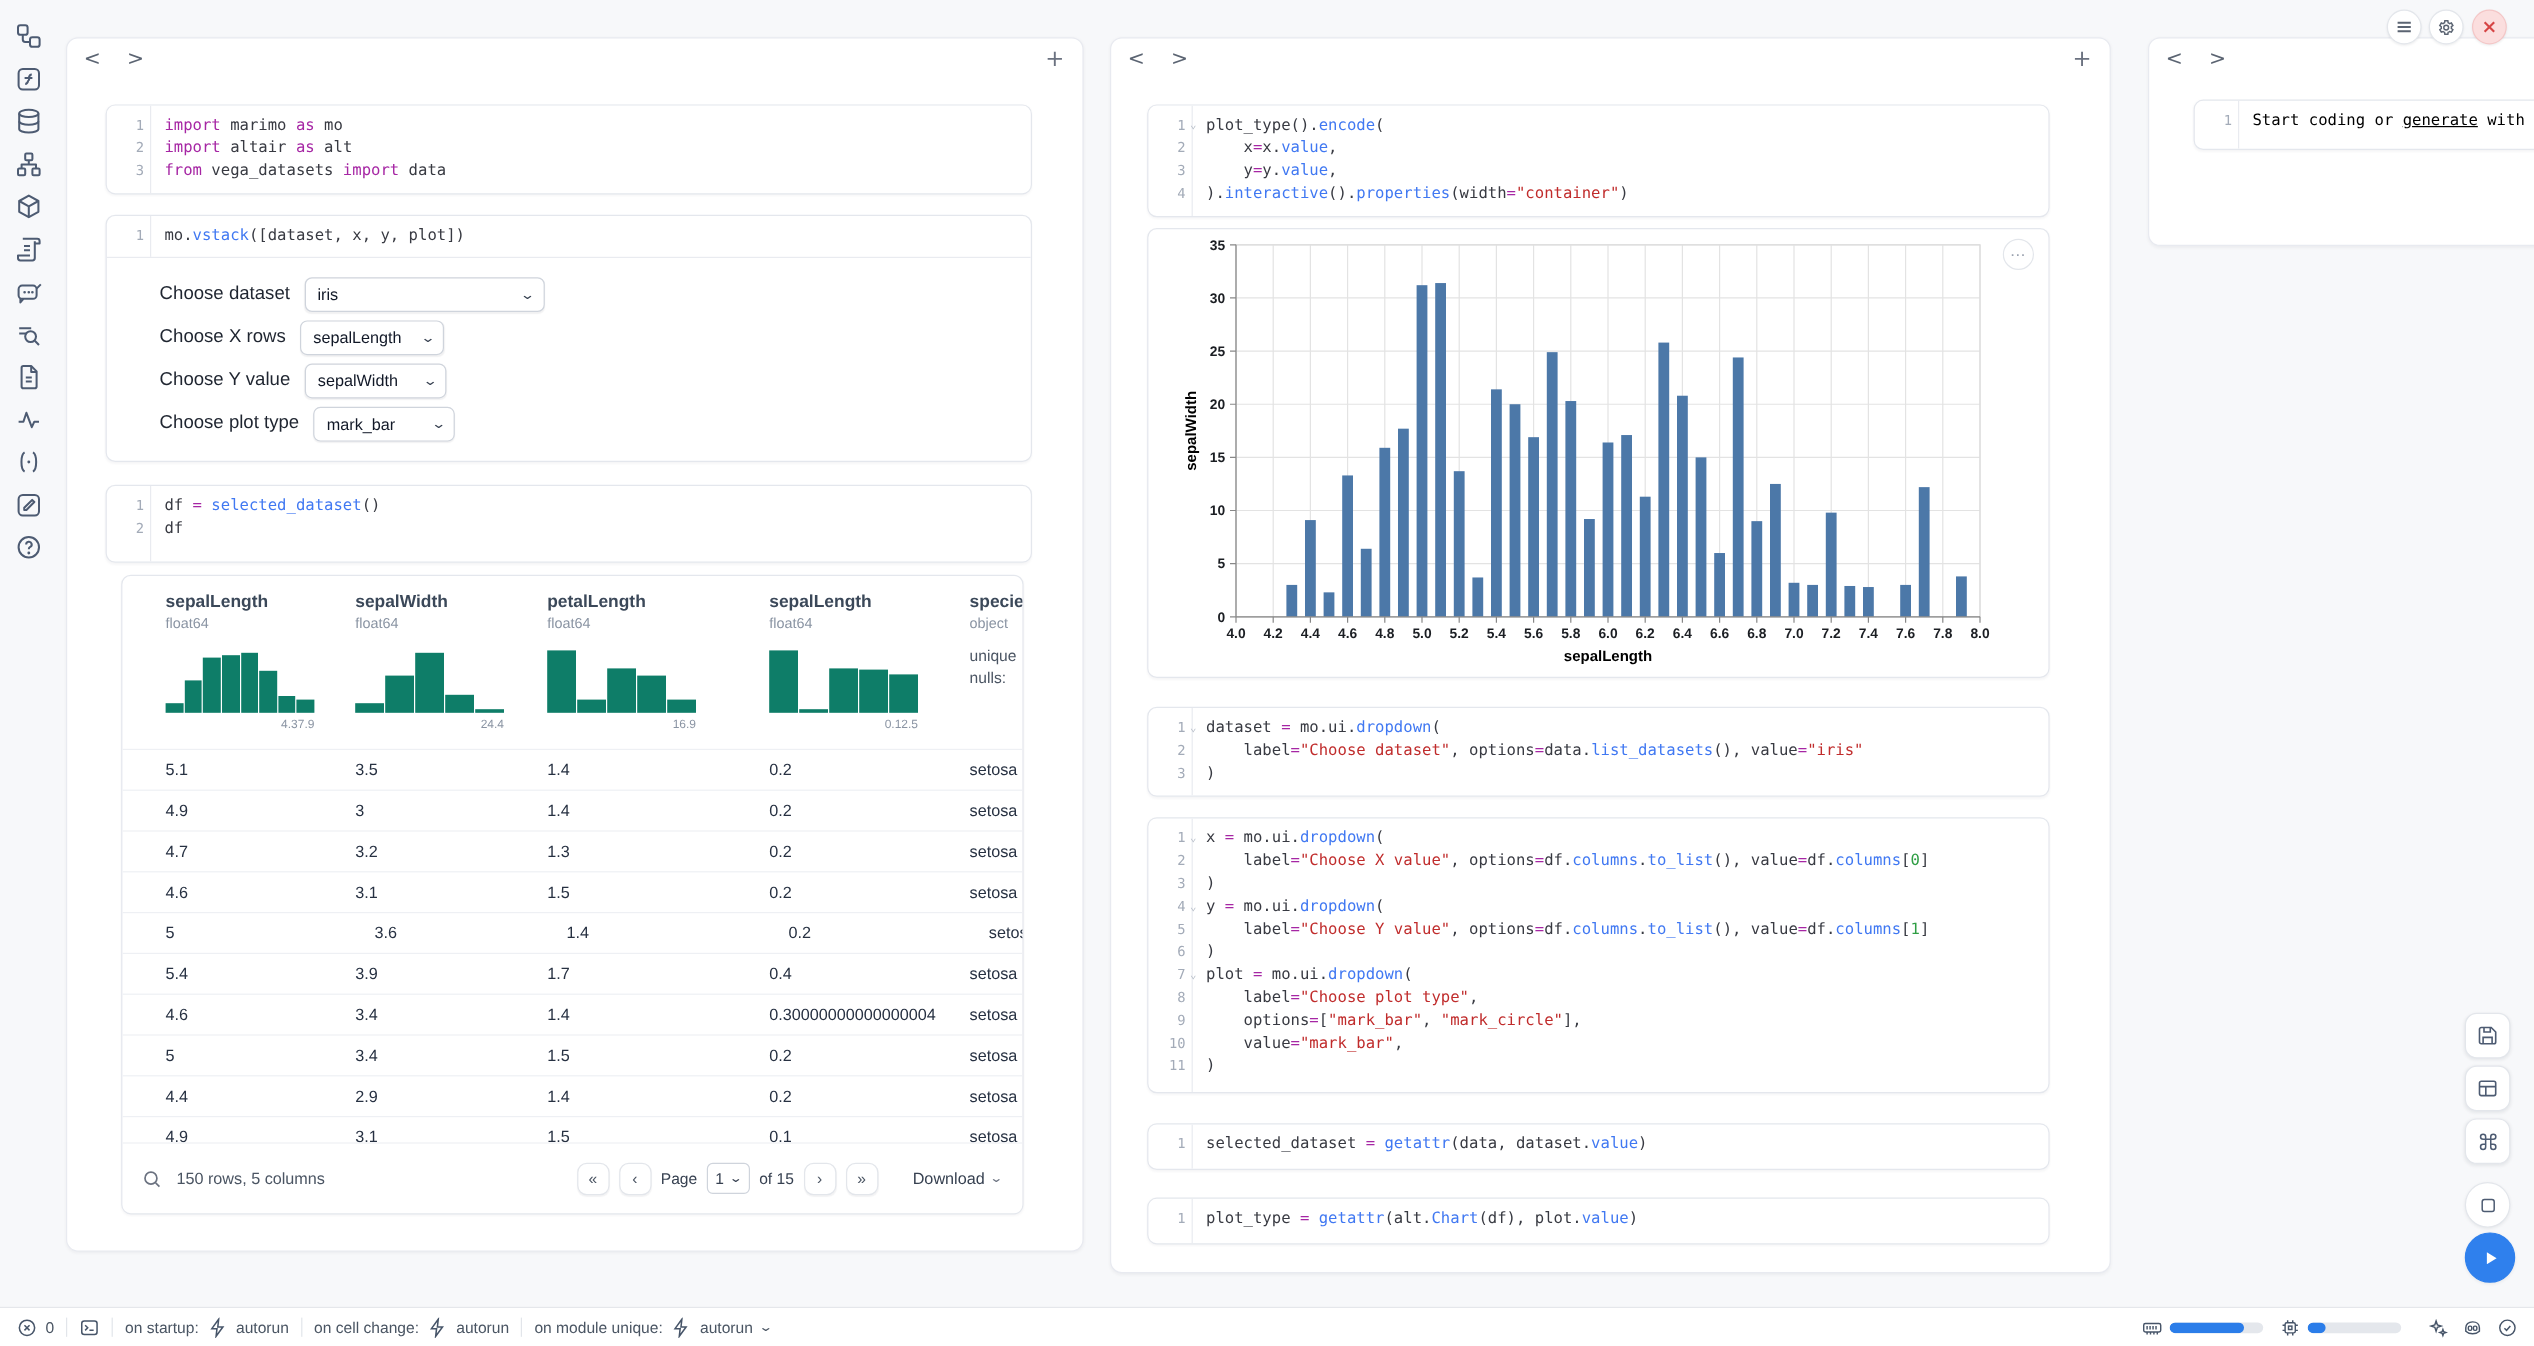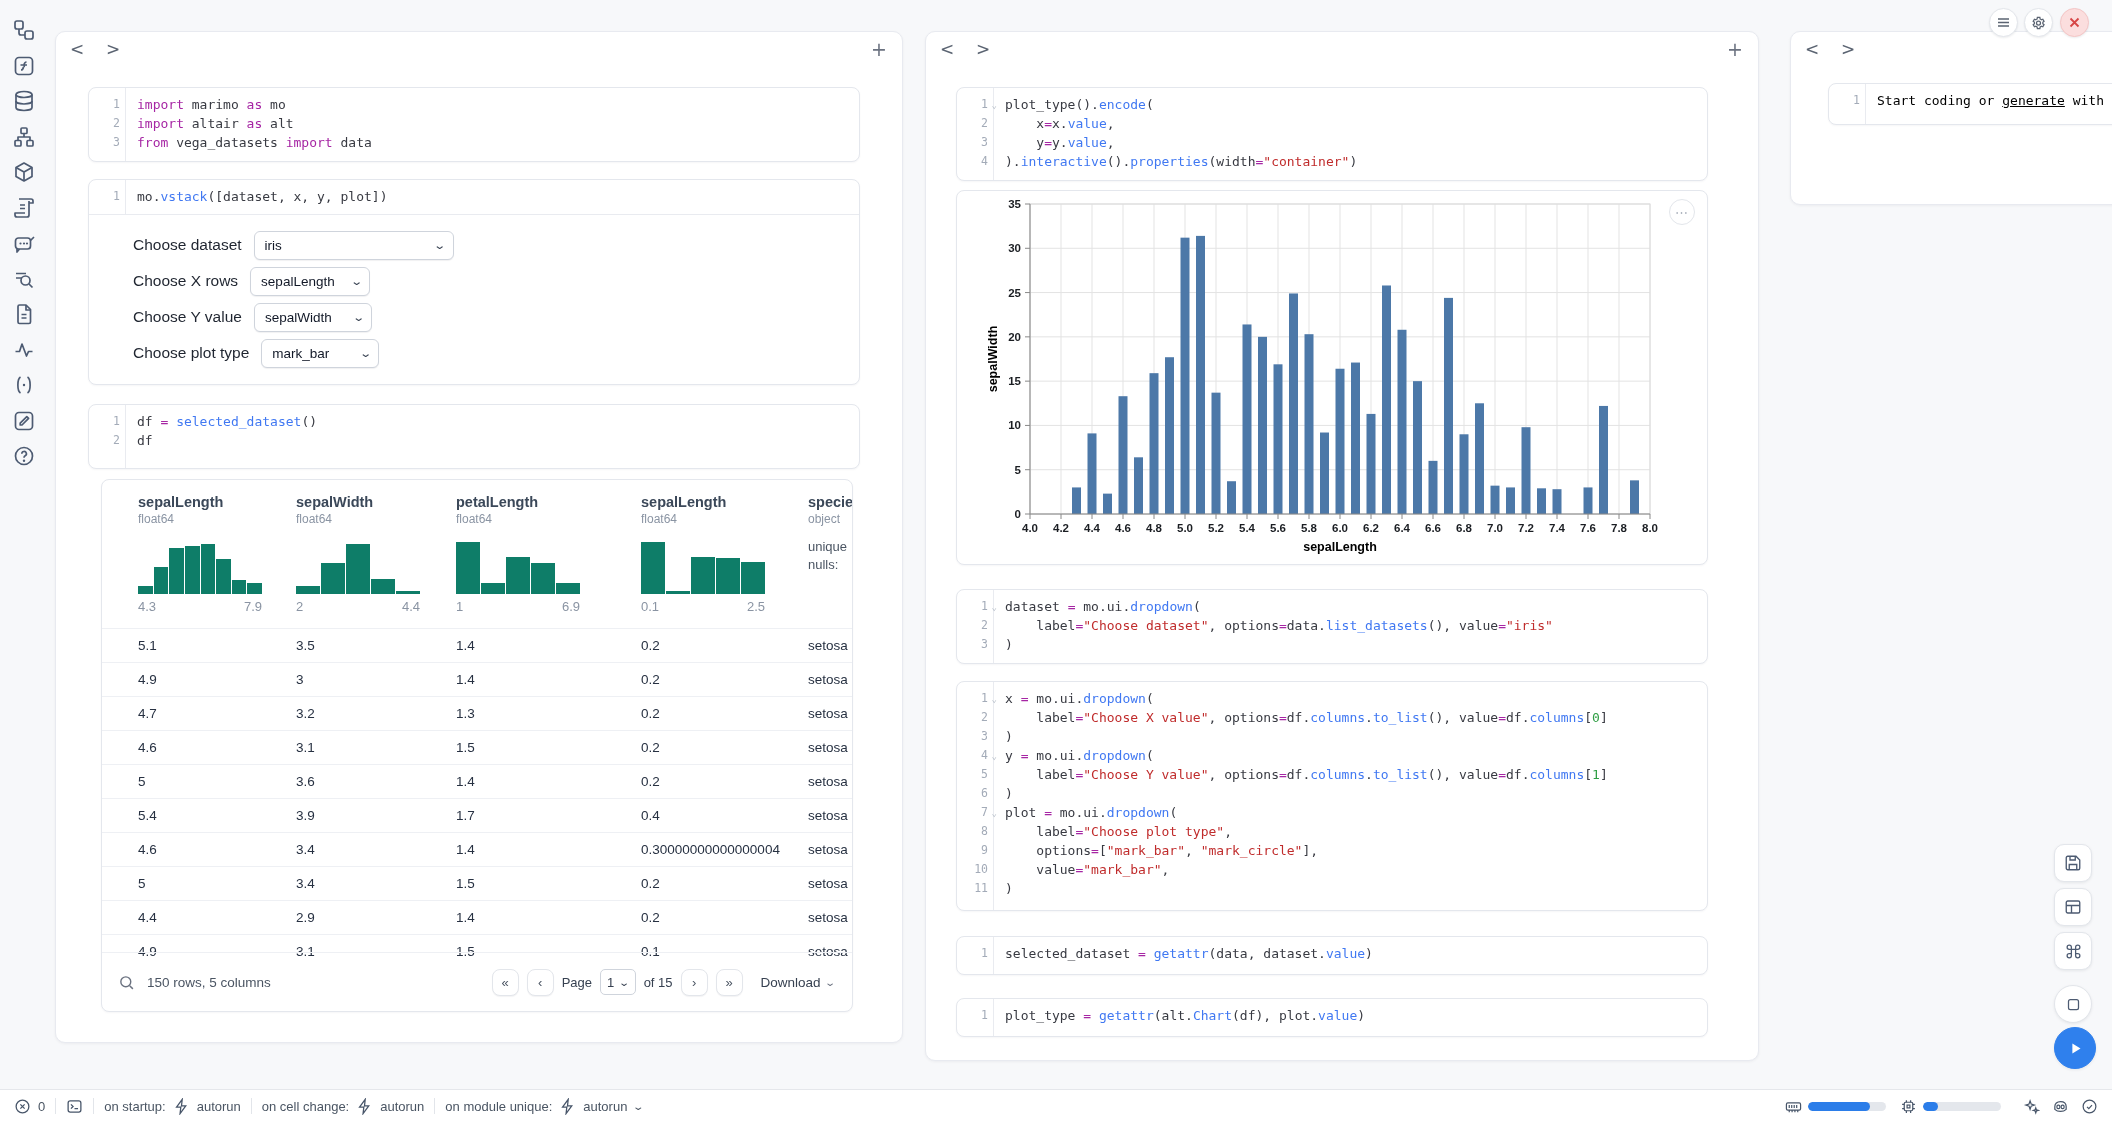--- a/index.html
+++ b/index.html
@@ -30,34 +30,34 @@
   .divline{border-top:1px solid #e9ebf0}
   
   .tcard{position:absolute;background:#fff;border:1px solid #e4e7ed;border-radius:8px;
          box-shadow:0 1px 2px rgba(15,23,42,.04);overflow:hidden}
   .thead{display:flex;padding:14px 0 0 36px}
   .tcol{flex:none}
   .tcol .cname{font-size:14.5px;font-weight:bold;color:#3b4859}
   .tcol .ctype{font-size:12px;color:#8a94a3;margin-top:2px}
   .hist{display:flex;align-items:flex-end;gap:1px;height:56px;width:124px;margin-top:12px}
   .hist div{background:#0e7d68;flex:1}
-  .hrange{display:flex;justify-content:space-between;width:124px;font-size:13px;color:#8a94a3;margin-top:5px}
+  .hrange{display:flex;justify-content:flex-end;width:124px;font-size:10px;color:#8a94a3;margin-top:5px}
   .cstats{margin-top:12px;font-size:13px;color:#4b5563;line-height:18px}
   .trow{display:flex;border-top:1px solid #eef0f4;height:33px;align-items:center;padding-left:36px;
         font-size:13.5px;color:#273142}
   .tfoot{position:absolute;left:0;right:0;bottom:0;height:58px;border-top:1px solid #eef0f4;
          display:flex;align-items:center;justify-content:space-between;padding:0 18px 0 16px}
   .tfoot .lft{display:flex;align-items:center;gap:12px;font-size:13.5px;color:#4b5563}
   .pager{display:flex;align-items:center;gap:8px;font-size:13px;color:#374151}
   .pbtn{width:27px;height:27px;border:1px solid #e3e6eb;border-radius:8px;background:#fff;
         color:#4b5563;font-size:13px;box-shadow:0 1px 1px rgba(15,23,42,.05);cursor:pointer;
         display:flex;align-items:center;justify-content:center;padding:0}
   .pagesel{height:24px;border:1px solid #cfd4dc;border-radius:5px;display:flex;align-items:center;
         gap:6px;padding:0 6px;background:#fff;font-size:13px;cursor:pointer}
-  .dload{display:flex;align-items:center;gap:5px;font-size:13.5px;color:#374151;margin-left:10px;cursor:pointer}
+  .dload{display:flex;align-items:center;gap:5px;font-size:13.5px;color:#374151;margin-left:21px;cursor:pointer}
   
   .chart-menu{position:absolute;top:8px;right:12px;width:26px;height:26px;border-radius:50%;
         border:1px solid #e3e6eb;background:#fff;color:#9aa2af;display:flex;align-items:center;
         justify-content:center;font-size:13px;letter-spacing:1px;cursor:pointer}
   
   #rail{position:absolute;left:0;top:0;width:48px}
   .ricon{position:absolute;left:12px;width:24px;height:24px;color:#4d5b72;cursor:pointer}
   .ricon svg{width:24px;height:24px}
   
   .wbtn{position:absolute;top:8px;width:29px;height:29px;border-radius:50%;background:#fff;
@@ -313,21 +313,21 @@
         </div>
         <div class="trow">
           <div style="width: 158px; flex: 0 0 auto;">4.6</div>
           <div style="width: 160px; flex: 0 0 auto;">3.1</div>
           <div style="width: 185px; flex: 0 0 auto;">1.5</div>
           <div style="width: 167px; flex: 0 0 auto;">0.2</div>
           <div style="width: 200px; flex: 0 0 auto;">setosa</div>
         </div>
         <div class="trow">
           <div style="width: 158px; flex: 0 0 auto;">5</div>
-          <div style="width: 160px; flex: 0 0 auto;">3.6</div>
+          <div style="width: 160px; flex: 0 0 auto; margin-left: 16px;">3.6</div>
           <div style="width: 185px; flex: 0 0 auto;">1.4</div>
           <div style="width: 167px; flex: 0 0 auto;">0.2</div>
           <div style="width: 200px; flex: 0 0 auto;">setosa</div>
         </div>
         <div class="trow">
           <div style="width: 158px; flex: 0 0 auto;">5.4</div>
           <div style="width: 160px; flex: 0 0 auto;">3.9</div>
           <div style="width: 185px; flex: 0 0 auto;">1.7</div>
           <div style="width: 167px; flex: 0 0 auto;">0.4</div>
           <div style="width: 200px; flex: 0 0 auto;">setosa</div>

